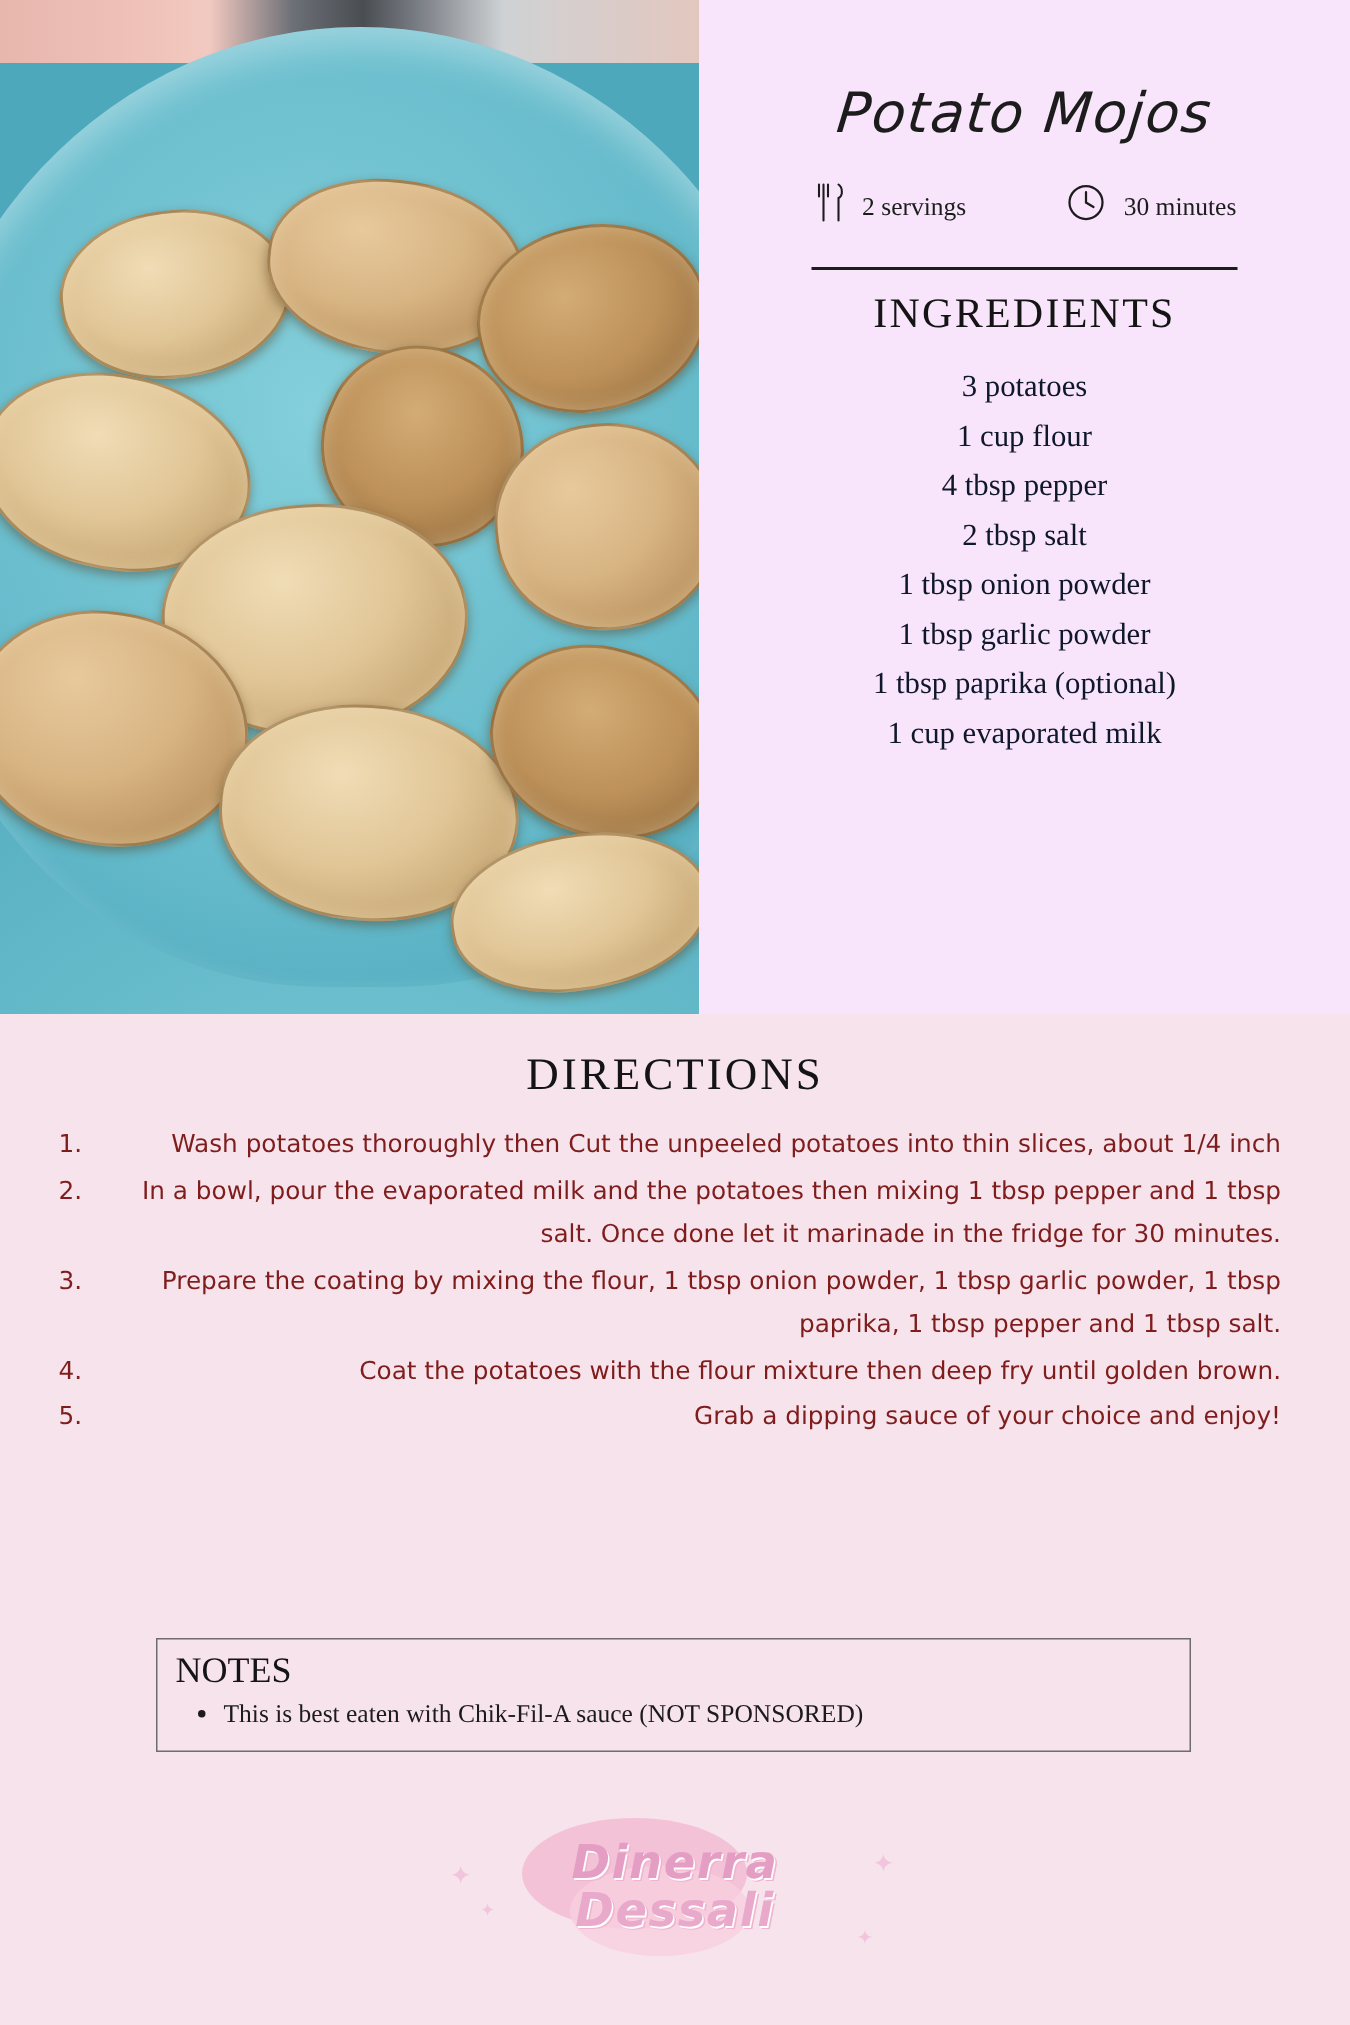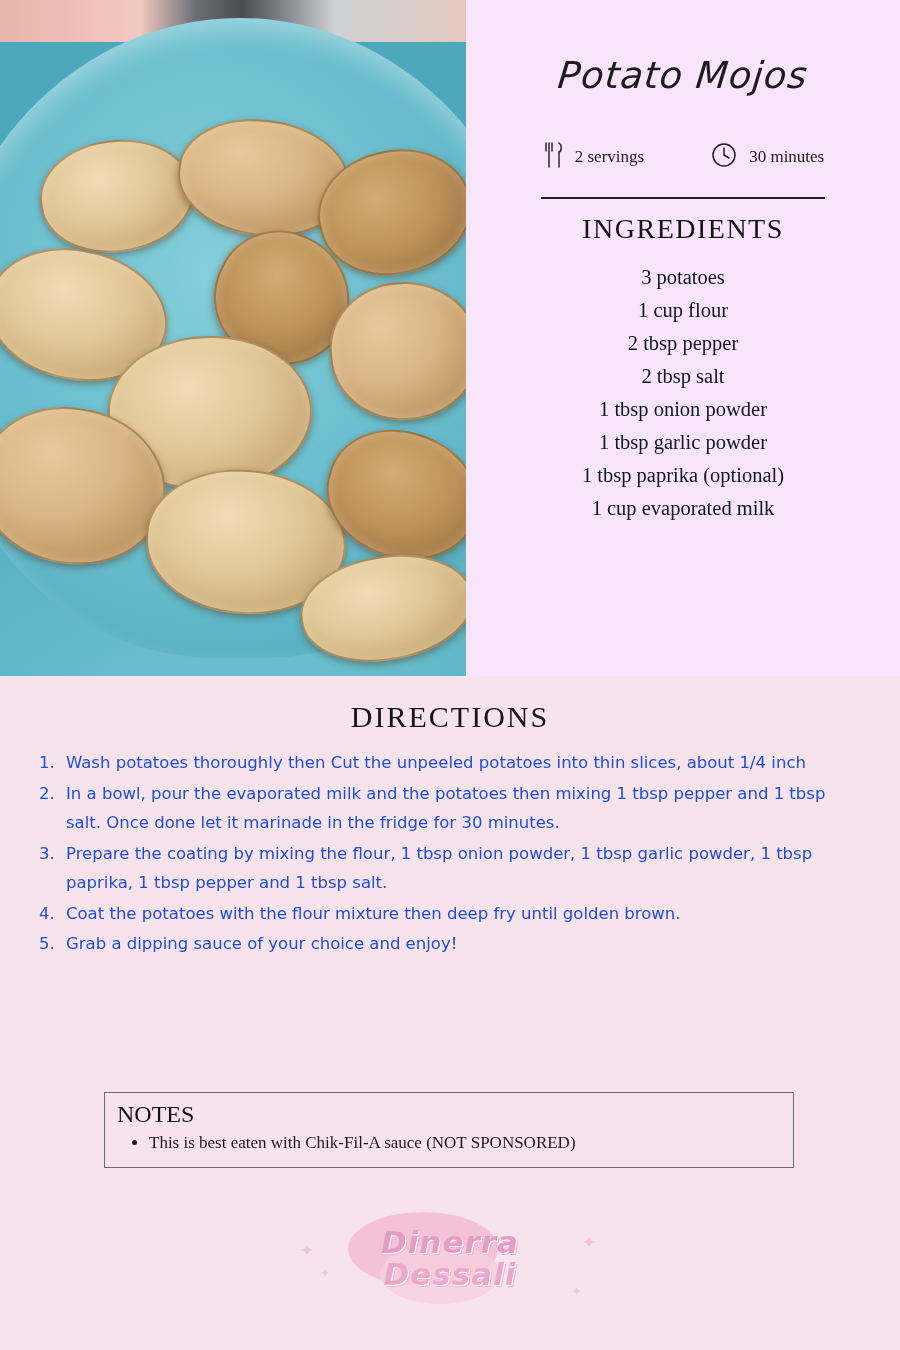--- a/index.html
+++ b/index.html
@@ -98,21 +98,21 @@
     color: #1c1c1c;
     margin: 14px 0 0 0;
     transform: skewX(-6deg);
   }
 
   .meta-row {
     display: flex;
     justify-content: center;
     align-items: center;
     gap: 66px;
-    margin-top: 44px;
+    margin-top: 24px;
   }
   .meta-item {
     display: flex;
     align-items: center;
     gap: 11px;
   }
   .meta-item .label {
     font-family: "Liberation Serif", serif;
     font-size: 17px;
     color: #1c1c1c;
@@ -162,21 +162,22 @@
     color: #141414;
     margin: 24px 0 14px 0;
     font-weight: 400;
   }
   ol.steps {
     margin: 0 46px 0 36px;
     padding-left: 24px;
     font-family: "DejaVu Sans", sans-serif;
     font-size: 16.5px;
     line-height: 29.5px;
-    color: #1d4ed8;
+    color: #7f1d1d;
+    text-align: right;
   }
   ol.steps li {
     padding-left: 6px;
     margin-bottom: 1px;
   }
 
   
   .notes {
     position: absolute;
     left: 104px;
@@ -303,21 +304,21 @@
         </div>
       </div>
 
       <div class="rule"></div>
 
       <h2 class="section-title">INGREDIENTS</h2>
 
       <ul class="ingredients">
         <li>3 potatoes</li>
         <li>1 cup flour</li>
-        <li>2 tbsp pepper</li>
+        <li>4 tbsp pepper</li>
         <li>2 tbsp salt</li>
         <li>1 tbsp onion powder</li>
         <li>1 tbsp garlic powder</li>
         <li>1 tbsp paprika (optional)</li>
         <li>1 cup evaporated milk</li>
       </ul>
     </div>
   </div>
 
   <div class="lower">

